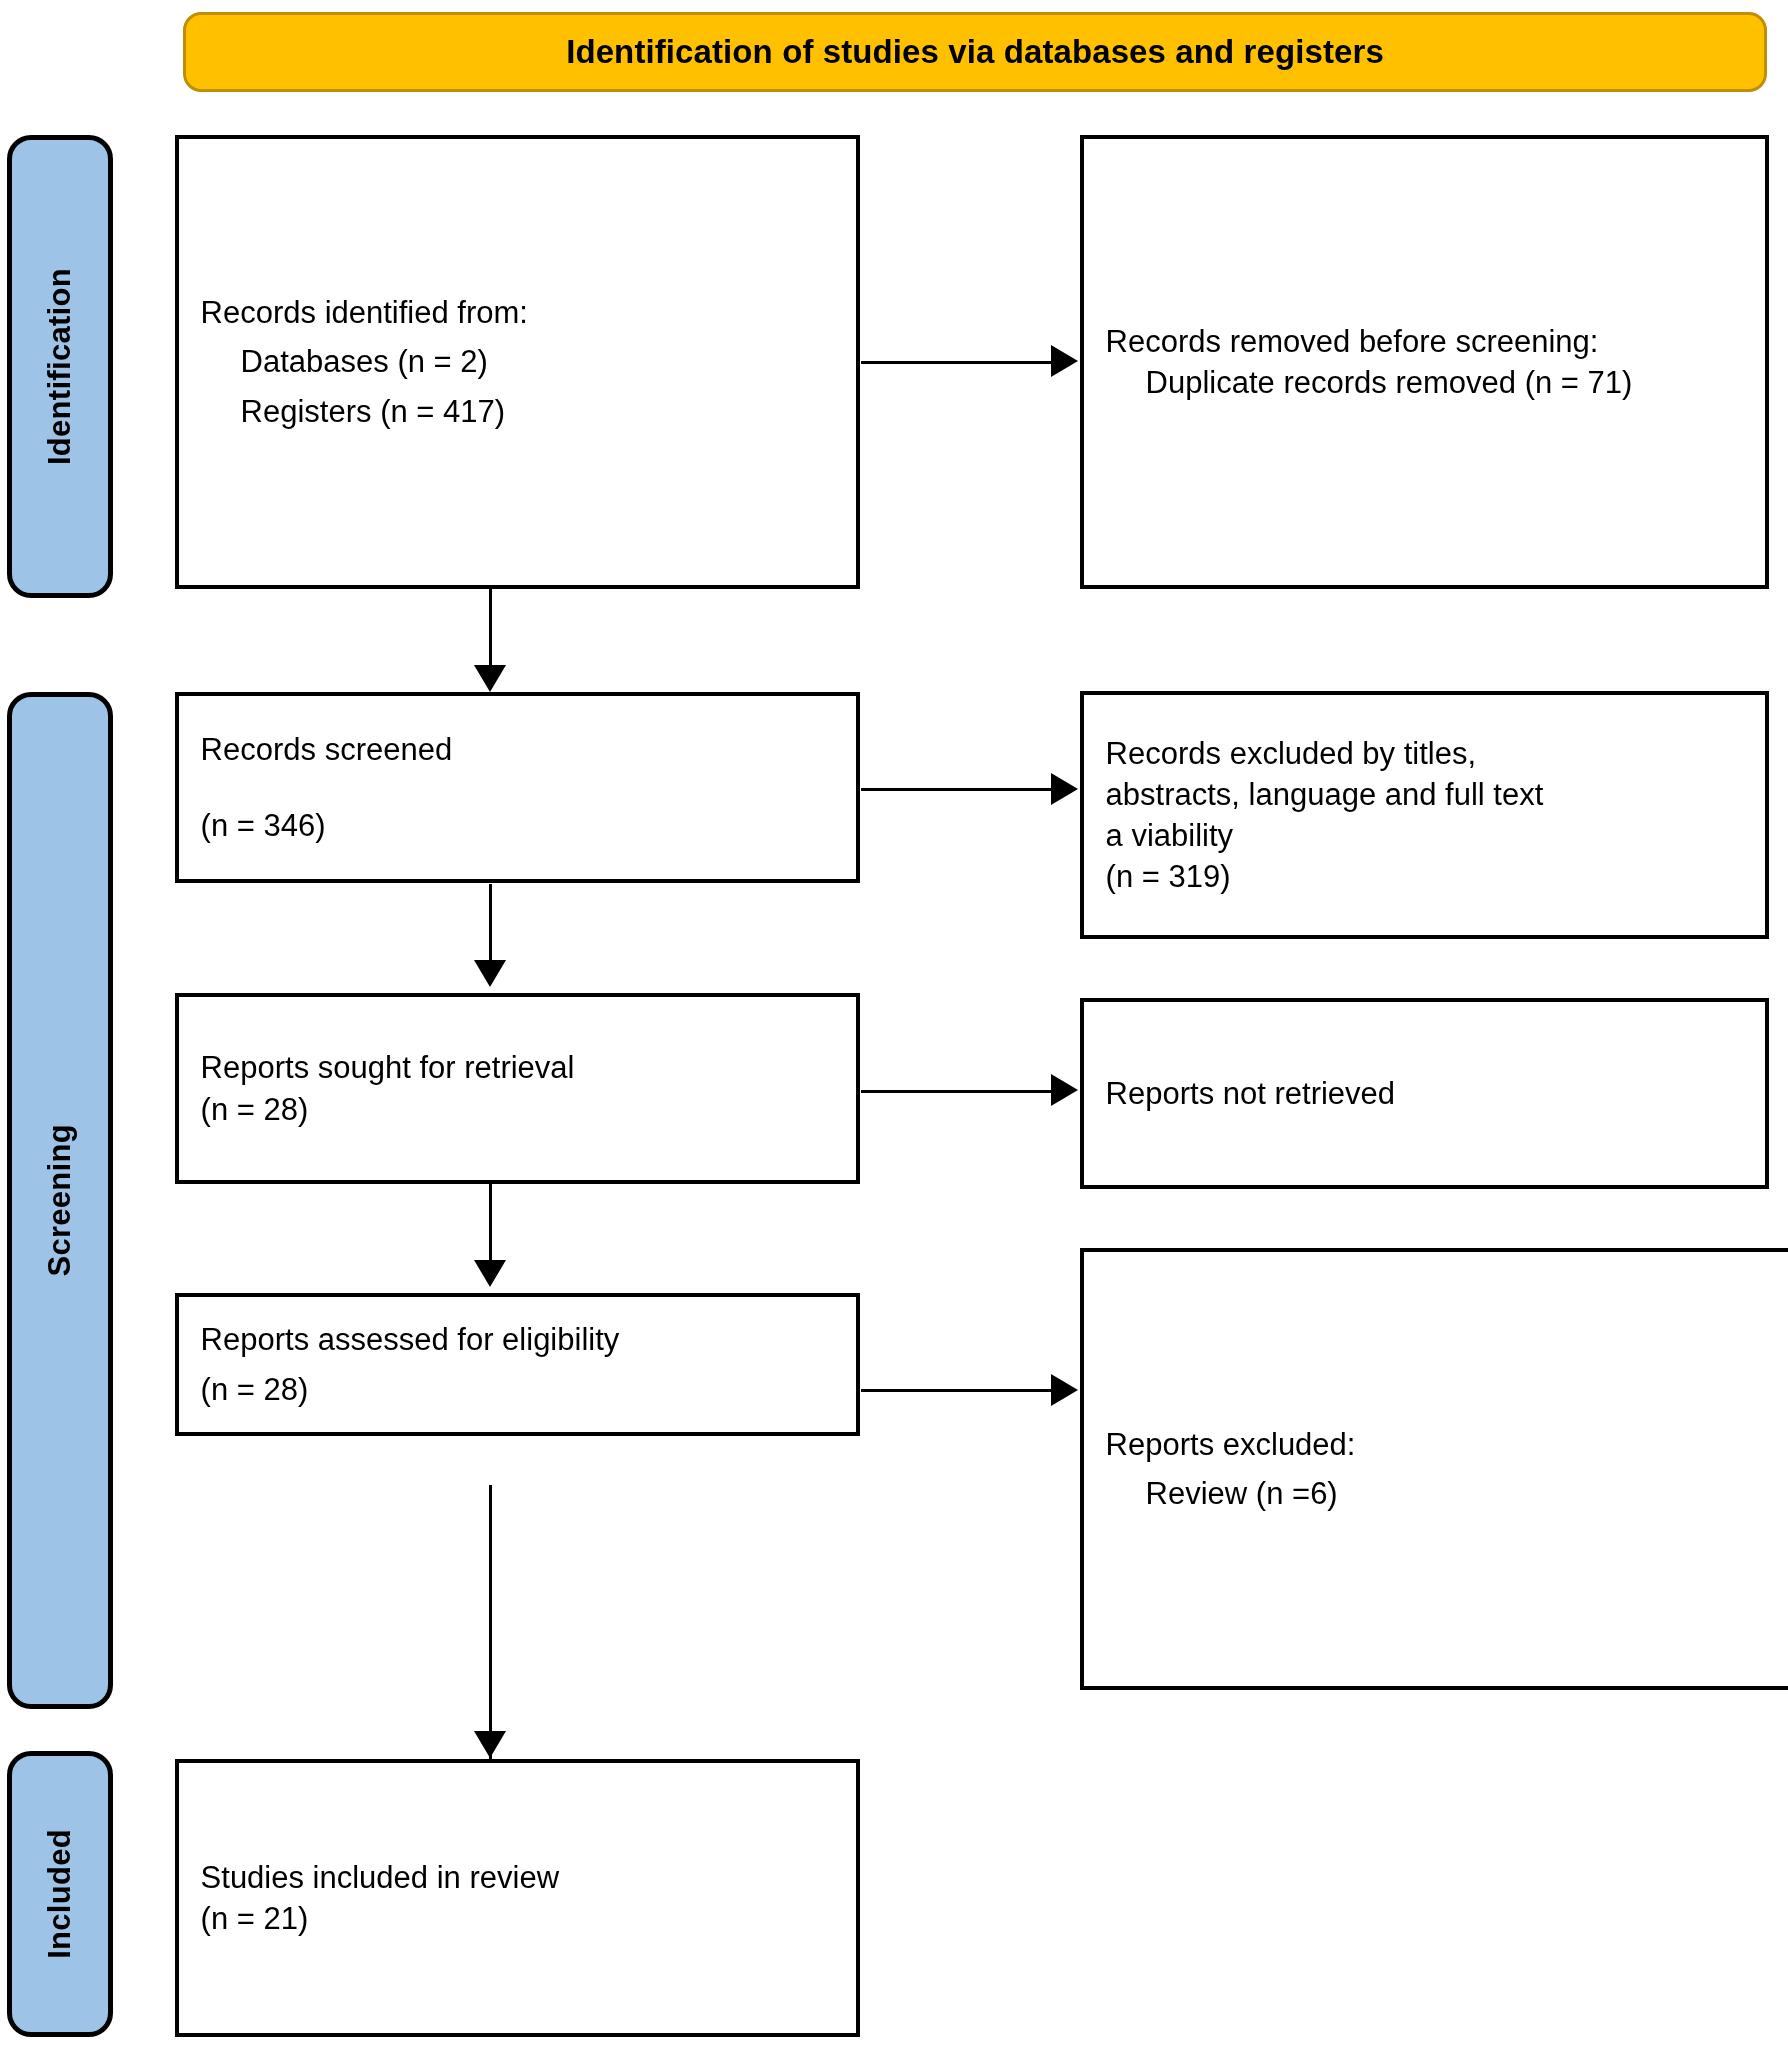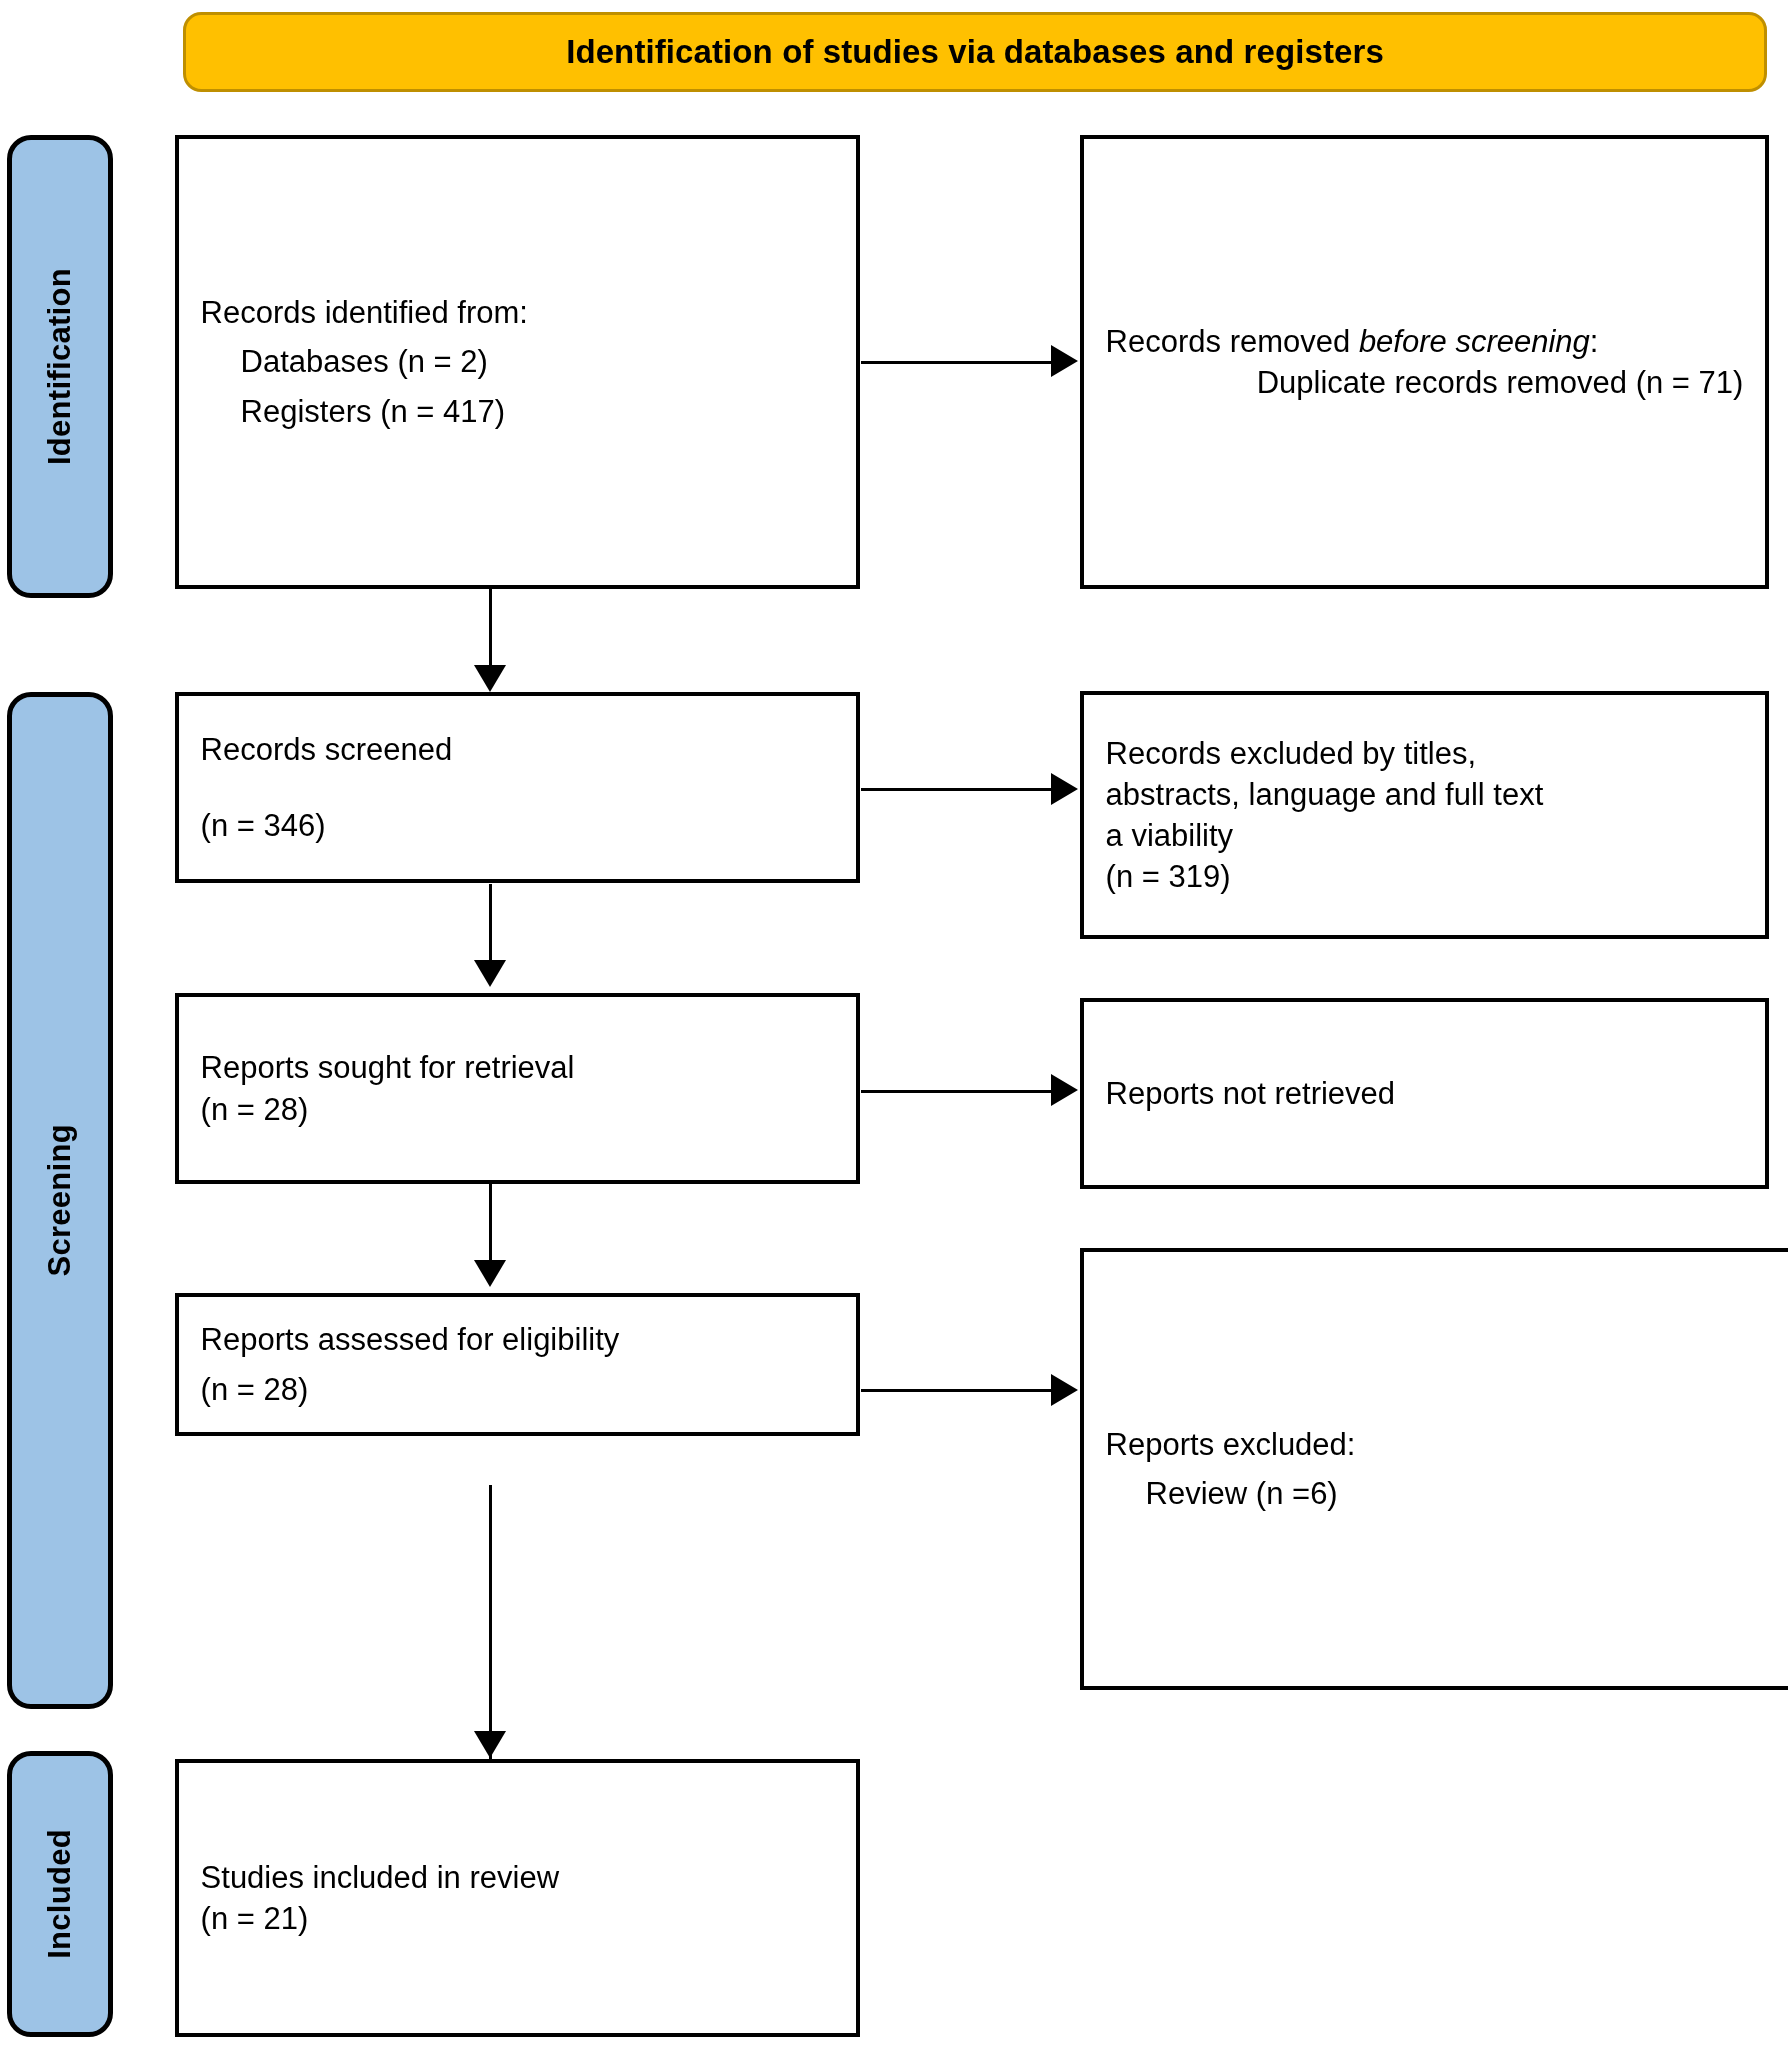--- a/index.html
+++ b/index.html
@@ -67,21 +67,20 @@
   .node .line {
     font-size: 31px;
     line-height: 1.33;
     color: #000000;
     white-space: pre-wrap;
   }
   .node .line.indent { padding-left: 40px; margin-top: 8px; }
   .node .line.hang {
     padding-left: 40px;
     text-indent: 0;
-    text-align: right;
   }
 
   
   .conn-v {
     position: absolute;
     background: #000000;
     width: 2.7px;
   }
   .conn-h {
     position: absolute;
@@ -124,21 +123,21 @@
     <span class="stage-label">Included</span>
   </div>
 
   <div class="node" style="left:175px; top:135px; width:685px; height:454px;">
     <div class="line">Records identified from:</div>
     <div class="line indent">Databases (n = 2)</div>
     <div class="line indent">Registers (n = 417)</div>
   </div>
 
   <div class="node" style="left:1080px; top:135px; width:689px; height:454px;">
-    <div class="line"><span>Records removed </span><span class="italic" style="font-style:italic;">before screening</span><span>:</span></div>
+    <div class="line"><span>Records removed </span><span class="italic" style="">before screening</span><span>:</span></div>
     <div class="line hang">Duplicate records removed (n = 71)</div>
   </div>
 
   <div class="conn-h" style="left:861px; top:361px; width:191px;"></div>
   <div class="arrow-right" style="left:1051px; top:345px;"></div>
 
   <div class="conn-v" style="left:489px; top:589px; height:78px;"></div>
   <div class="arrow-down" style="left:474px; top:665px;"></div>
 
   <div class="node" style="left:175px; top:692px; width:685px; height:191px;gap:34px;">

